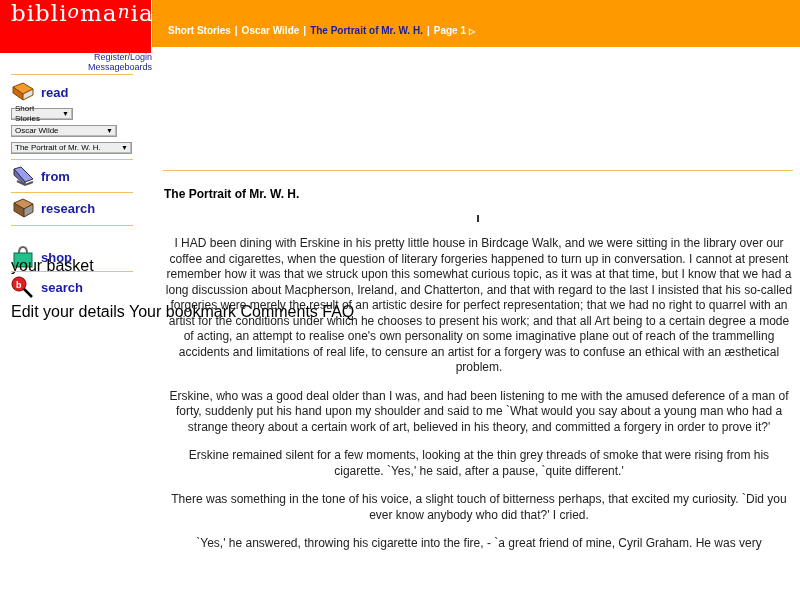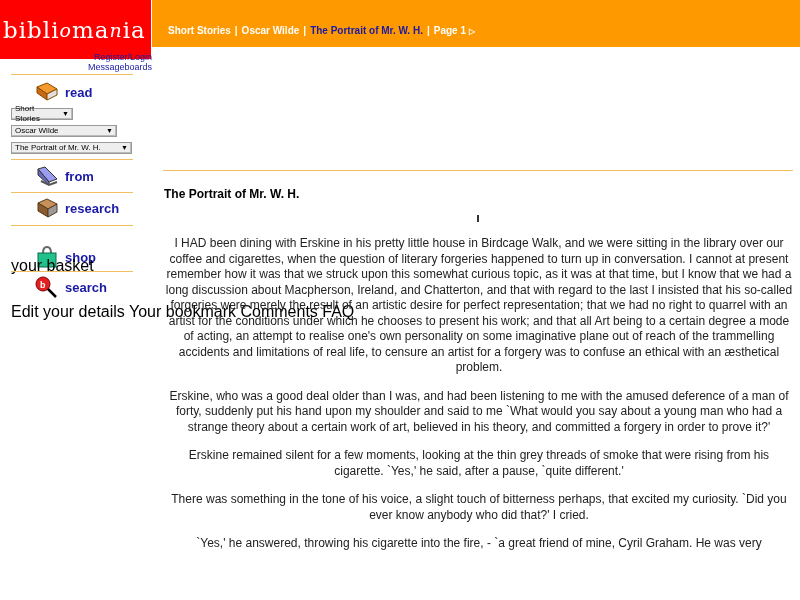--- a/index.html
+++ b/index.html
@@ -3,44 +3,44 @@
 <meta charset="utf-8">
 <style>
   html, body { margin:0; padding:0; }
   body {
     width:800px; height:600px; overflow:hidden; background:#ffffff;
     font-family:"Liberation Sans", sans-serif; color:#000;
     position:relative;
   }
   
   .logo {
-    position:absolute; left:0; top:0; width:151px; height:59px;
+    position:absolute; left:0; top:0; width:151px; height:53px;
     background:#ff0000; color:#ffffff;
     font-family:"DejaVu Serif", serif; font-size:23px; letter-spacing:1px;
-    display:flex; align-items:center; padding-left:3px; box-sizing:border-box;
+    display:flex; padding-left:11px; box-sizing:border-box;
   }
   .logo i { font-style:italic; font-size:19px; }
   .topbar {
     position:absolute; left:152px; top:0; width:648px; height:47px;
     background:#ff9900;
   }
   .crumbs {
     position:absolute; left:160px; top:25px; font-size:10px; font-weight:bold;
     color:#ffffff; white-space:nowrap;margin-left:8px;
   }
   .crumbs .sep { margin:0 4px; }
   .crumbs .current { color:#1a1aa6; }
   .crumbs .arrow { display:inline-block; margin-left:3px; font-size:8px; }
 
   
   .side { position:absolute; left:0; top:47px; width:152px; }
   .side a, .side .lnk { color:#1a1aa6; text-decoration:none; font-size:9px; display:block; line-height:10px;text-align:right; }
   .side .toplinks { padding:5px 0 0 11px; }
   .rule { position:absolute; left:11px; width:122px; height:1px; background:#f0c060; }
-  .sec { position:absolute; left:11px; display:flex; align-items:center;margin-left:24px; }
+  .sec { position:absolute; left:11px; display:flex; align-items:center; }
   .sec .lbl { font-size:13px; font-weight:bold; color:#1a1aa6; margin-left:6px; }
   .icon { width:24px; height:22px; position:relative; }
   .sel {
     position:absolute; left:11px; height:12px; box-sizing:border-box;
     border:1px solid #999; background:#eeeeee; font-size:8px; line-height:10px;
     padding:0 3px; color:#000; display:flex; justify-content:space-between; align-items:center;
     box-shadow:inset -1px -1px 0 #bbb;
   }
   .sel .tri { font-size:7px; margin-left:4px; }
   .sublinks { position:absolute; left:11px; }

